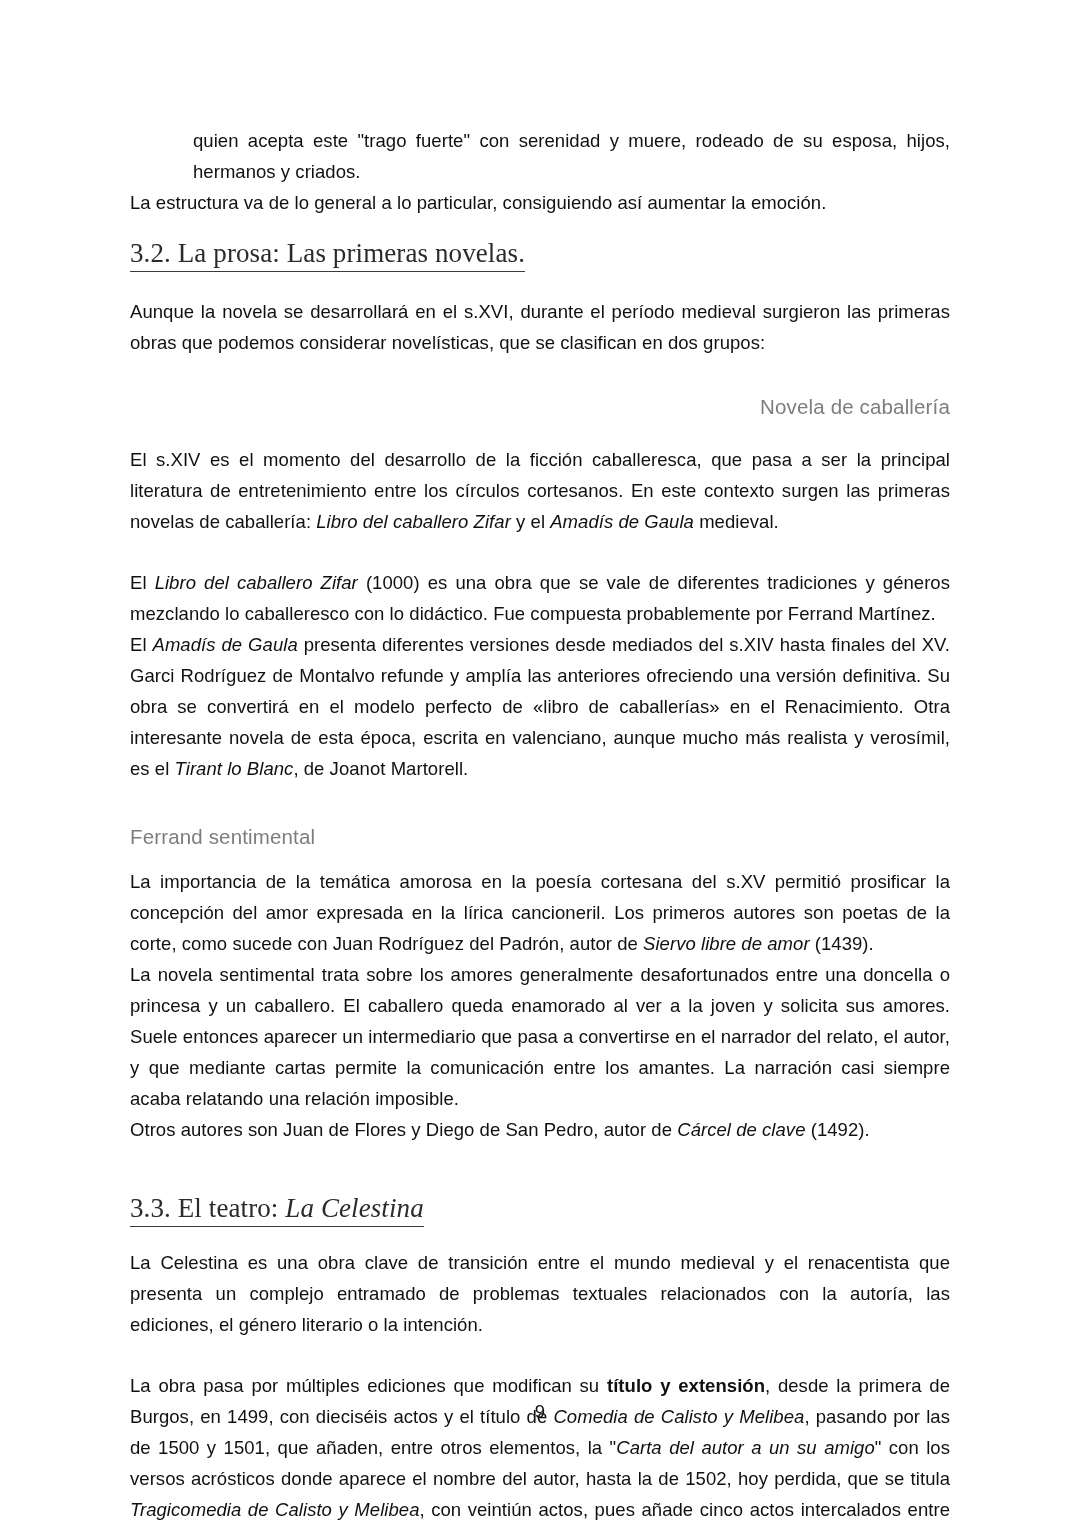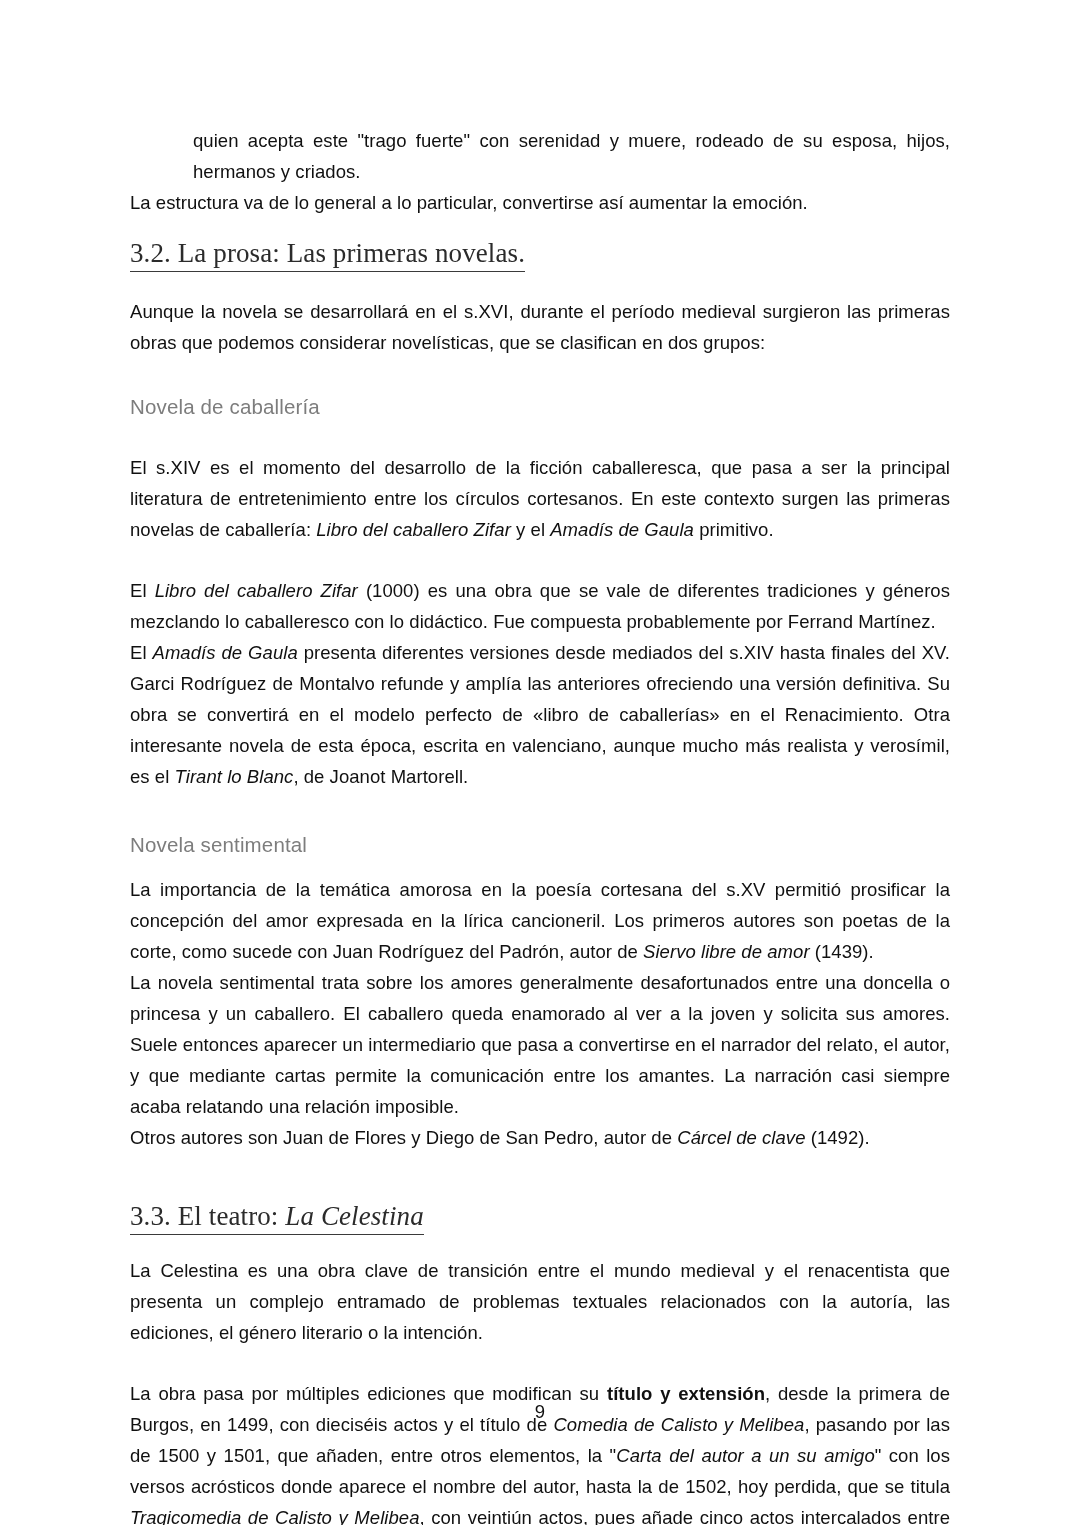--- a/index.html
+++ b/index.html
@@ -75,21 +75,21 @@
   
   h3.sub-heading {
     margin: 0;
     font-family: "Liberation Sans", sans-serif;
     font-size: 20.5px;
     font-weight: 400;
     line-height: 26px;
     color: #7d7d7d;
     letter-spacing: 0.15px;
   }
-  .subheading-wrap.first { margin-top: 36px; margin-bottom: 32px; }
+  .subheading-wrap.first { margin-top: 36px; margin-bottom: 24px; text-align: right; }
   .subheading-wrap.second { margin-top: 40px; margin-bottom: 16px; }
 
   
   i, em.it { font-style: italic; }
   b, strong { font-weight: bold; }
 
   
   .page-number {
     position: absolute;
     left: 0;
@@ -103,40 +103,40 @@
   }
 </style>
 </head>
 <body>
 
 <div class="page">
   <div class="content">
 
     <p class="body indent">quien acepta este "trago fuerte" con serenidad y muere, rodeado de su esposa, hijos, hermanos y criados.</p>
 
-    <p class="body">La estructura va de lo general a lo particular, convertirse así aumentar la emoción.</p>
+    <p class="body">La estructura va de lo general a lo particular, consiguiendo así aumentar la emoción.</p>
 
     <div class="heading-wrap top-3-2">
       <h2 class="section-heading">3.2. La prosa: Las primeras novelas.</h2>
     </div>
 
     <p class="body">Aunque la novela se desarrollará en el s.XVI, durante el período medieval surgieron las primeras obras que podemos considerar novelísticas, que se clasifican en dos grupos:</p>
 
     <div class="subheading-wrap first">
       <h3 class="sub-heading">Novela de caballería</h3>
     </div>
 
-    <p class="body"><span>El s.XIV es el momento del desarrollo de la ficción caballeresca, que pasa a ser la principal literatura de entretenimiento entre los círculos cortesanos. En este contexto surgen las primeras novelas de caballería: </span><i>Libro del caballero Zifar</i><span> y el </span><i>Amadís de Gaula</i><span> primitivo.</span></p>
+    <p class="body"><span>El s.XIV es el momento del desarrollo de la ficción caballeresca, que pasa a ser la principal literatura de entretenimiento entre los círculos cortesanos. En este contexto surgen las primeras novelas de caballería: </span><i>Libro del caballero Zifar</i><span> y el </span><i>Amadís de Gaula</i><span> medieval.</span></p>
 
     <p class="body gap-before"><span>El </span><i>Libro del caballero Zifar</i><span> (1000) es una obra que se vale de diferentes tradiciones y géneros mezclando lo caballeresco con lo didáctico. Fue compuesta probablemente por Ferrand Martínez.</span></p>
 
     <p class="body"><span>El </span><i>Amadís de Gaula</i><span> presenta diferentes versiones desde mediados del s.XIV hasta finales del XV. Garci Rodríguez de Montalvo refunde y amplía las anteriores ofreciendo una versión definitiva. Su obra se convertirá en el modelo perfecto de «libro de caballerías» en el Renacimiento. Otra interesante novela de esta época, escrita en valenciano, aunque mucho más realista y verosímil, es el </span><i>Tirant lo Blanc</i><span>, de Joanot Martorell.</span></p>
 
     <div class="subheading-wrap second">
-      <h3 class="sub-heading">Novela sentimental</h3>
+      <h3 class="sub-heading">Ferrand sentimental</h3>
     </div>
 
     <p class="body"><span>La importancia de la temática amorosa en la poesía cortesana del s.XV permitió prosificar la concepción del amor expresada en la lírica cancioneril. Los primeros autores son poetas de la corte, como sucede con Juan Rodríguez del Padrón, autor de </span><i>Siervo libre de amor</i><span> (1439).</span></p>
 
     <p class="body">La novela sentimental trata sobre los amores generalmente desafortunados entre una doncella o princesa y un caballero. El caballero queda enamorado al ver a la joven y solicita sus amores. Suele entonces aparecer un intermediario que pasa a convertirse en el narrador del relato, el autor, y que mediante cartas permite la comunicación entre los amantes. La narración casi siempre acaba relatando una relación imposible.</p>
 
     <p class="body"><span>Otros autores son Juan de Flores y Diego de San Pedro, autor de </span><i>Cárcel de clave</i><span> (1492).</span></p>
 
     <div class="heading-wrap top-3-3">
       <h2 class="section-heading"><span>3.3. El teatro: </span><em>La Celestina</em></h2>

